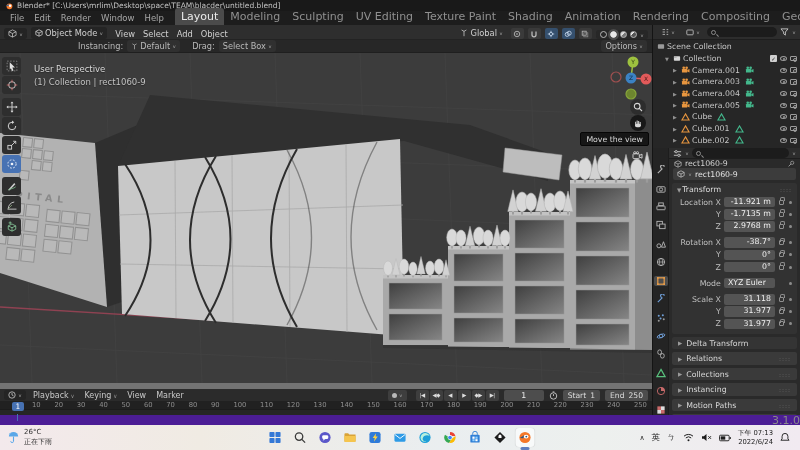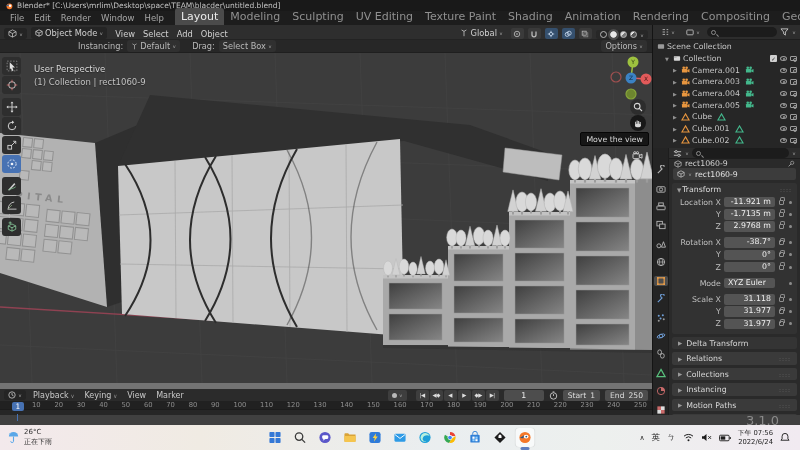--- a/index.html
+++ b/index.html
@@ -106,21 +106,21 @@
 .prow[data-kind="dropdown"] .val{display:flex;justify-content:space-between;align-items:center;text-align:left}
 .prow[data-kind="dropdown"] .lock{visibility:hidden}
 .lock{width:6px;height:5px;border:1px solid #8f8f8f;border-radius:1px;position:relative;margin-left:1px}
 .lock::before{content:"";position:absolute;left:0.5px;top:-3.5px;width:3px;height:3px;border:1px solid #8f8f8f;border-bottom:none;border-radius:2px 2px 0 0}
 .dotbtn{width:3px;height:3px;border-radius:50%;background:#8a8a8a;margin-left:2px}
 .psections{display:flex;flex-direction:column}
 .psection{margin:3px 3px 0;background:#3a3a3a;border-radius:2px;height:12.5px;display:flex;align-items:center;gap:4px;padding:0 6px;color:#d8d8d8}
 .psections .psection:first-of-type{background:#343434}
 .psections .psection:first-of-type .grip{display:none}
 
-.statusbar{height:10px;background:#404040;display:flex;align-items:center;justify-content:flex-end;padding:0 21px;font-size:13px;color:#8a8a8a}
+.statusbar{height:10px;background:#4c1d95;display:flex;align-items:center;justify-content:flex-end;padding:0 0;font-size:11px;color:#8a8a8a}
 
 .taskbar{height:25px;position:relative;display:flex;align-items:center;background:linear-gradient(90deg,#f3e9ec 0%,#f0ebe3 25%,#eaeef0 55%,#edf0ee 75%,#f1eaf1 100%);font-size:8px;color:#222}
 .weather{display:flex;align-items:center;gap:4px;padding-left:7px}
 .weather .wtxt{font-size:7px;line-height:1.3;color:#333}
 .tb-center{position:absolute;left:50%;transform:translateX(-50%);display:flex;gap:6px;align-items:center}
 .tb-ic{width:19px;height:19px;display:flex;align-items:center;justify-content:center;border-radius:4px;position:relative}
 .tb-ic.active{background:rgba(255,255,255,.65);box-shadow:0 0 1px rgba(0,0,0,.15)}
 .tb-ic.active::after{content:"";position:absolute;bottom:-2.5px;left:5px;width:9px;height:2.5px;border-radius:2px;background:#5f7fc0}
 .tb-tray{margin-left:auto;display:flex;align-items:center;gap:7px;padding-right:10px;color:#1d1d1d}
 .tb-tray .t8{font-size:8.5px}
@@ -1115,21 +1115,21 @@
       <svg width="11" height="9" viewBox="0 0 12 10">
           <path d="M1 3.5 H3 L6 1 V9 L3 6.5 H1 Z" fill="#1d1d1d"></path>
           <path d="M8 3.5 L11 6.5 M11 3.5 L8 6.5" stroke="#1d1d1d" stroke-width="1"></path>
         </svg>
       <svg width="12" height="8" viewBox="0 0 13 8">
           <rect x="0.5" y="1" width="10.5" height="6" rx="1.2" fill="none" stroke="#1d1d1d" stroke-width="1"></rect>
           <rect x="11.5" y="2.8" width="1.3" height="2.4" rx=".5" fill="#1d1d1d"></rect>
           <rect x="1.8" y="2.2" width="5" height="3.6" fill="#1d1d1d"></rect>
         </svg>
       <div class="clockblk">
-        <div>下午 07:56</div>
+        <div>下午 07:13</div>
         <div>2022/6/24</div>
       </div>
       <svg width="10" height="11" viewBox="0 0 11 12">
           <path d="M5.5 1.5 a3.2 3.2 0 0 1 3.2 3.2 V7.5 L10 9 H1 L2.3 7.5 V4.7 A3.2 3.2 0 0 1 5.5 1.5 Z" fill="none" stroke="#1d1d1d" stroke-width="1"></path>
         </svg>
     </div>
   </div>
 </div>
 
 </body></html>

